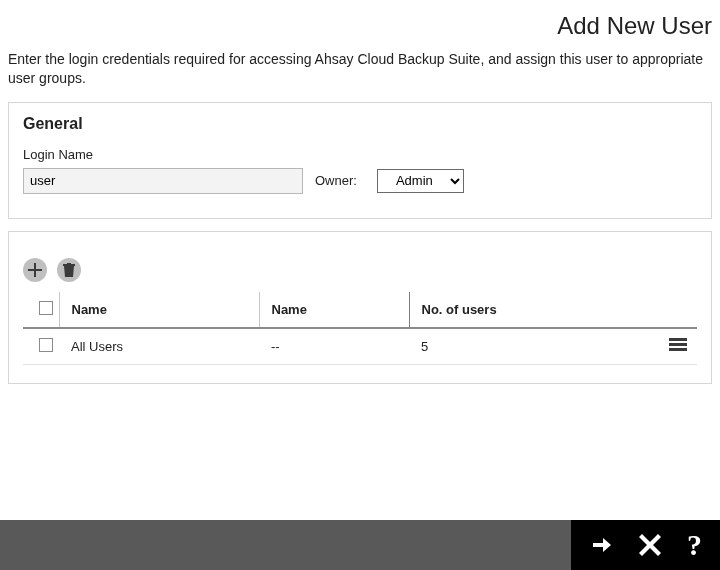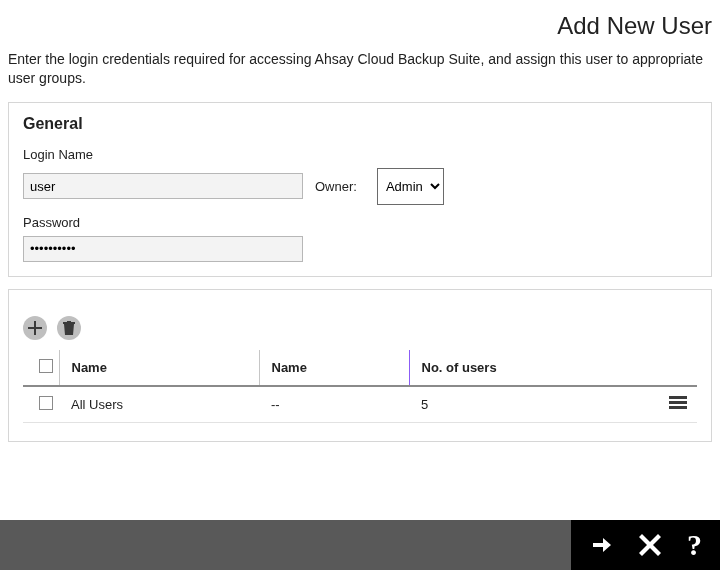--- a/index.html
+++ b/index.html
@@ -12,21 +12,21 @@
   .panel-title .help-icon { display:inline-block; margin-left:6px; vertical-align:middle; }
   .field-row { margin-bottom:10px; }
   .field-label { font-size:13px; margin-bottom:6px; }
   .text-input {
     width:280px; height:26px; border:1px solid #b7b7b7; background:#f3f3f3;
     font-size:13px; padding:0 6px; box-sizing:border-box;
   }
   .inline-row { display:flex; align-items:center; gap:12px; }
   .owner-wrap { display:flex; align-items:center; gap:20px; font-size:13px; }
   select.owner-select {
-    border:1px solid #6a6a6a; background:#fff; font-size:13px; height:37px; padding:0 4px;
+    border:1px solid #6a6a6a; background:#fff; font-size:13px; height:24px; padding:0 14px;
   }
   .icon-btn {
     width:24px; height:24px; border-radius:50%; background:#bfbfbf; display:inline-flex;
     align-items:center; justify-content:center; margin-right:6px; cursor:pointer;
   }
   .icon-btn svg { display:block; }
   .table { width:100%; border-collapse:collapse; margin-top:10px; table-layout:fixed; }
   .table th, .table td { text-align:left; font-size:13px; padding:6px 12px; }
   .table thead th { font-weight:bold; border-bottom:2px solid #8a8a8a; }
   .table tbody td { border-bottom:1px solid #e2e2e2; }
@@ -73,24 +73,20 @@
         <input type="text" class="text-input" value="user" style="">
         <div class="owner-wrap">
           <span>Owner:</span>
           <select class="owner-select">
             <option>Admin</option>
           </select>
         </div>
       </div>
     </div>
 
-    <div class="field-row" style="margin-bottom:0;">
-      <div class="field-label">Password</div>
-      <input type="password" class="text-input" value="••••••••••" style="">
-    </div>
   </div>
 
   <div class="panel" style="padding-bottom:18px;">
 
     <div style="margin-top:14px;">
       <span class="icon-btn">
         <svg width="14" height="14" viewBox="0 0 14 14">
           <path d="M6 0h2v14H6zM0 6h14v2H0z" fill="#3a3a3a"></path>
         </svg>
       </span>

